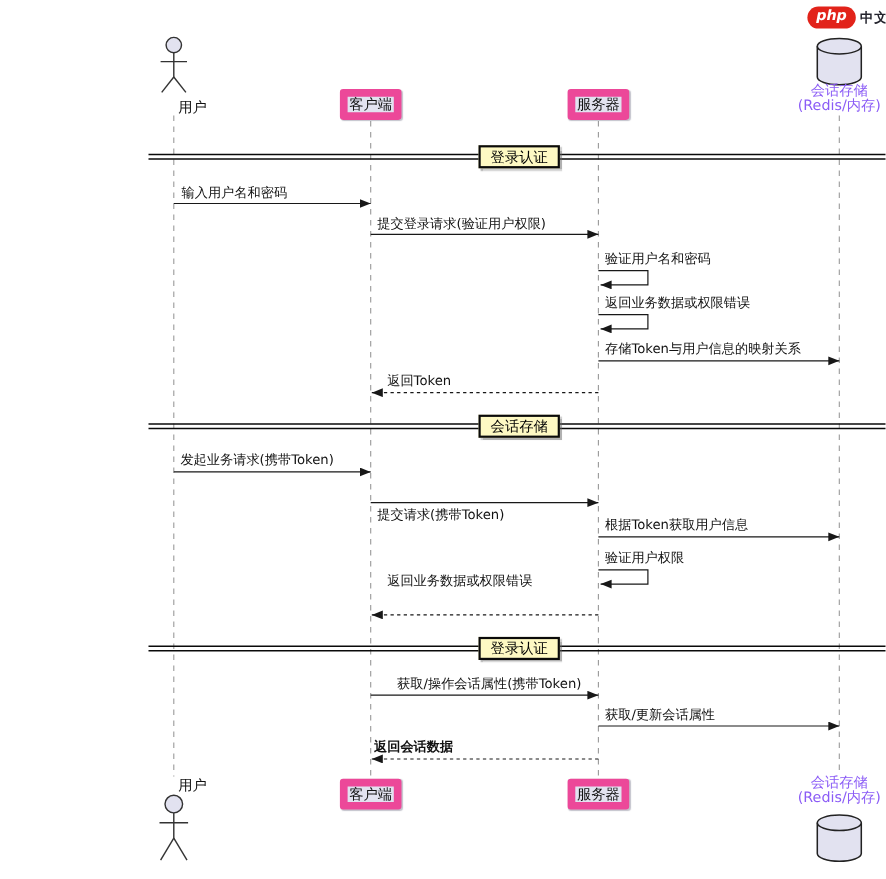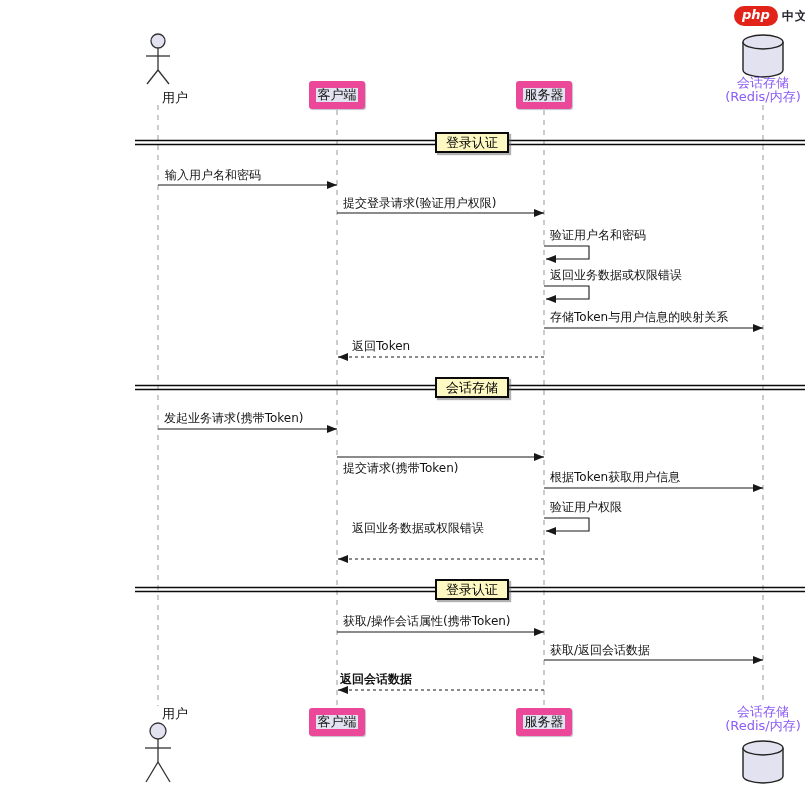--- a/index.html
+++ b/index.html
@@ -151,17 +151,17 @@
   <div class="msg-label" style="left:296px; top:196px;">提交登录请求(验证用户权限)</div>
   <div class="msg-label" style="left:503px; top:228px;">验证用户名和密码</div>
   <div class="msg-label" style="left:503px; top:268px;">返回业务数据或权限错误</div>
   <div class="msg-label" style="left:503px; top:310px;">存储Token与用户信息的映射关系</div>
   <div class="msg-label" style="left:305px; top:339px;">返回Token</div>
   <div class="msg-label" style="left:117px; top:411px;">发起业务请求(携带Token)</div>
   <div class="msg-label" style="left:296px; top:461px;">提交请求(携带Token)</div>
   <div class="msg-label" style="left:503px; top:470px;">根据Token获取用户信息</div>
   <div class="msg-label" style="left:503px; top:500px;">验证用户权限</div>
   <div class="msg-label" style="left:305px; top:521px;">返回业务数据或权限错误</div>
-  <div class="msg-label" style="left:296px; top:614px;">获取/操作会话属性(携带Token)</div>
-  <div class="msg-label" style="left:503px; top:643px;">获取/返回会话数据</div>
+  <div class="msg-label" style="left:314px; top:614px;">获取/操作会话属性(携带Token)</div>
+  <div class="msg-label" style="left:503px; top:643px;">获取/更新会话属性</div>
   <div class="msg-label" style="left:293px; top:672px;font-weight:bold;">返回会话数据</div>
 
 </div>
 
 </body></html>

